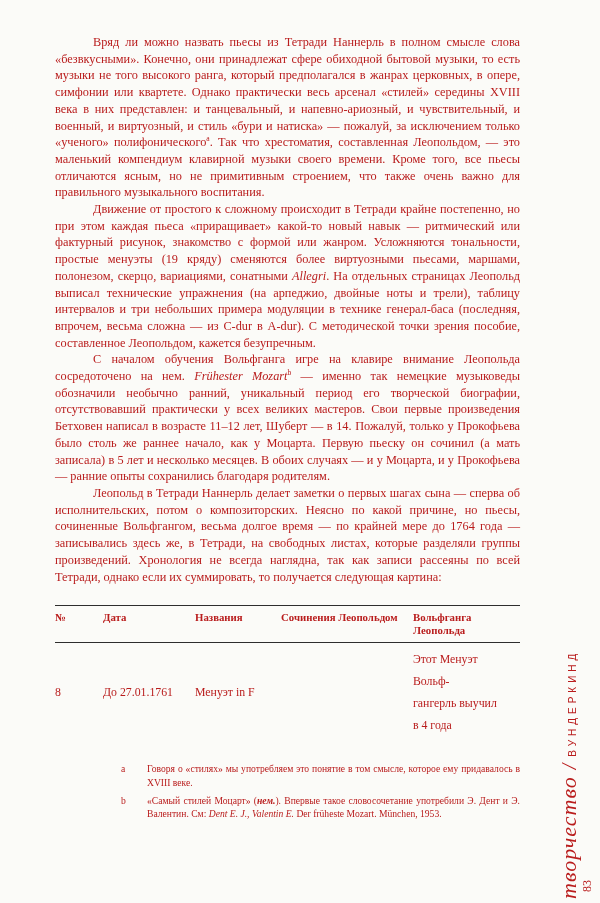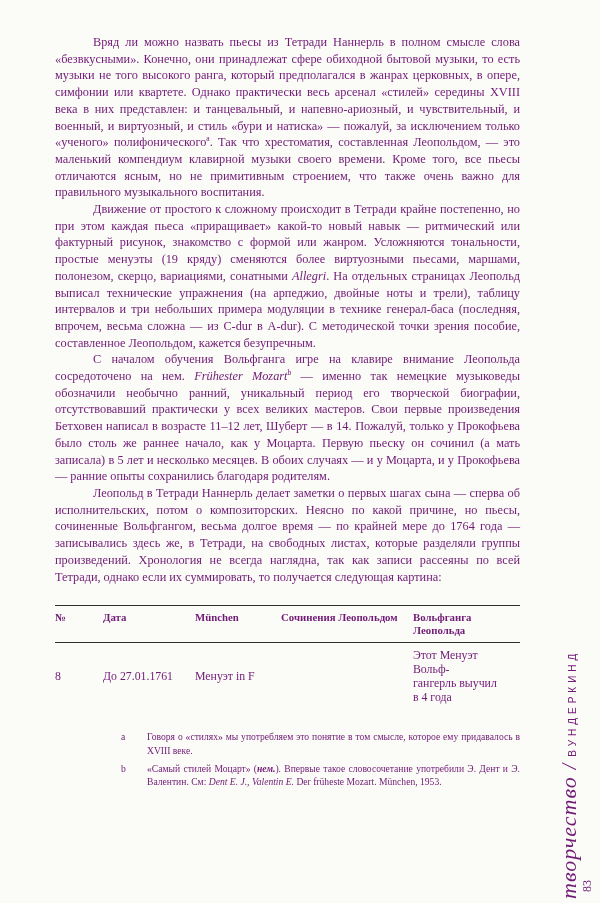--- a/index.html
+++ b/index.html
@@ -1,21 +1,21 @@
 <!DOCTYPE html>
 <html><head>
 <meta charset="utf-8">
 <style>
   html,body { margin:0; padding:0; background:#d8d8d4; }
   .page {
     position:relative;
     width:600px; height:903px;
     margin:0 auto;
     background:#fbfbf8;
-    color:#701a75;
+    color:#b91c1c;
     font-family:"Liberation Serif", serif;
     overflow:hidden;
   }
   .content {
     position:absolute;
     left:55px; top:34px;
     width:465px;
   }
   p.par {
     margin:0;
@@ -38,21 +38,21 @@
     font-size:10.8px;
     font-weight:bold;
     padding:5px 6px 5px 0;
     vertical-align:top;
     line-height:13px;
   }
   table.works-table td {
     font-size:11.8px;
     padding:5px 6px 0 0;
     vertical-align:middle;
-    line-height:14px;
+    line-height:22px;
   }
   .c-num   { width:42px; }
   .c-date  { width:86px;margin-top:48px; }
   .c-title { width:80px; }
   .c-comp  { width:126px; }
   td.comment { white-space:pre-line; }
 
   .footnotes {
     margin-top:26px;
     padding-left:66px;
@@ -105,21 +105,21 @@
     <p class="par"><span>Вряд ли можно назвать пьесы из Тетради Наннерль в полном смысле слова «безвкусными». Конечно, они принадлежат сфере обиходной бытовой музыки, то есть музыки не того высокого ранга, который предполагался в жанрах церковных, в опере, симфонии или квартете. Однако практически весь арсенал «стилей» середины XVIII века в них представлен: и танцевальный, и напевно-ариозный, и чувствительный, и военный, и виртуозный, и стиль «бури и натиска» — пожалуй, за исключением только «ученого» полифонического</span><sup>a</sup><span>. Так что хрестоматия, составленная Леопольдом, — это маленький компендиум клавирной музыки своего времени. Кроме того, все пьесы отличаются ясным, но не примитивным строением, что также очень важно для правильного музыкального воспитания.</span></p>
     <p class="par"><span>Движение от простого к сложному происходит в Тетради крайне постепенно, но при этом каждая пьеса «приращивает» какой-то новый навык — ритмический или фактурный рисунок, знакомство с формой или жанром. Усложняются тональности, простые менуэты (19 кряду) сменяются более виртуозными пьесами, маршами, полонезом, скерцо, вариациями, сонатными </span><span style="font-style: italic;">Allegri</span><span>. На отдельных страницах Леопольд выписал технические упражнения (на арпеджио, двойные ноты и трели), таблицу интервалов и три небольших примера модуляции в технике генерал-баса (последняя, впрочем, весьма сложна — из C-dur в A-dur). С методической точки зрения пособие, составленное Леопольдом, кажется безупречным.</span></p>
     <p class="par"><span>С началом обучения Вольфганга игре на клавире внимание Леопольда сосредоточено на нем. </span><span style="font-style: italic;">Frühester Mozart</span><sup>b</sup><span> — именно так немецкие музыковеды обозначили необычно ранний, уникальный период его творческой биографии, отсутствовавший практически у всех великих мастеров. Свои первые произведения Бетховен написал в возрасте 11–12 лет, Шуберт — в 14. Пожалуй, только у Прокофьева было столь же раннее начало, как у Моцарта. Первую пьеску он сочинил (а мать записала) в 5 лет и несколько месяцев. В обоих случаях — и у Моцарта, и у Прокофьева — ранние опыты сохранились благодаря родителям.</span></p>
     <p class="par"><span>Леопольд в Тетради Наннерль делает заметки о первых шагах сына — сперва об исполнительских, потом о композиторских. Неясно по какой причине, но пьесы, сочиненные Вольфгангом, весьма долгое время — по крайней мере до 1764 года — записывались здесь же, в Тетради, на свободных листах, которые разделяли группы произведений. Хронология не всегда наглядна, так как записи рассеяны по всей Тетради, однако если их суммировать, то получается следующая картина:</span></p>
 
     <table class="works-table">
       <thead>
         <tr>
           <th class="c-num">№</th>
           <th class="c-date">Дата</th>
-          <th class="c-title">München</th>
+          <th class="c-title">Названия</th>
           <th class="c-comp">Сочинения Леопольдом</th>
           <th>Вольфганга Леопольда</th>
         </tr>
       </thead>
       <tbody>
         <tr>
           <td>8</td>
           <td>До 27.01.1761</td>
           <td>Менуэт in F</td>
           <td></td>

